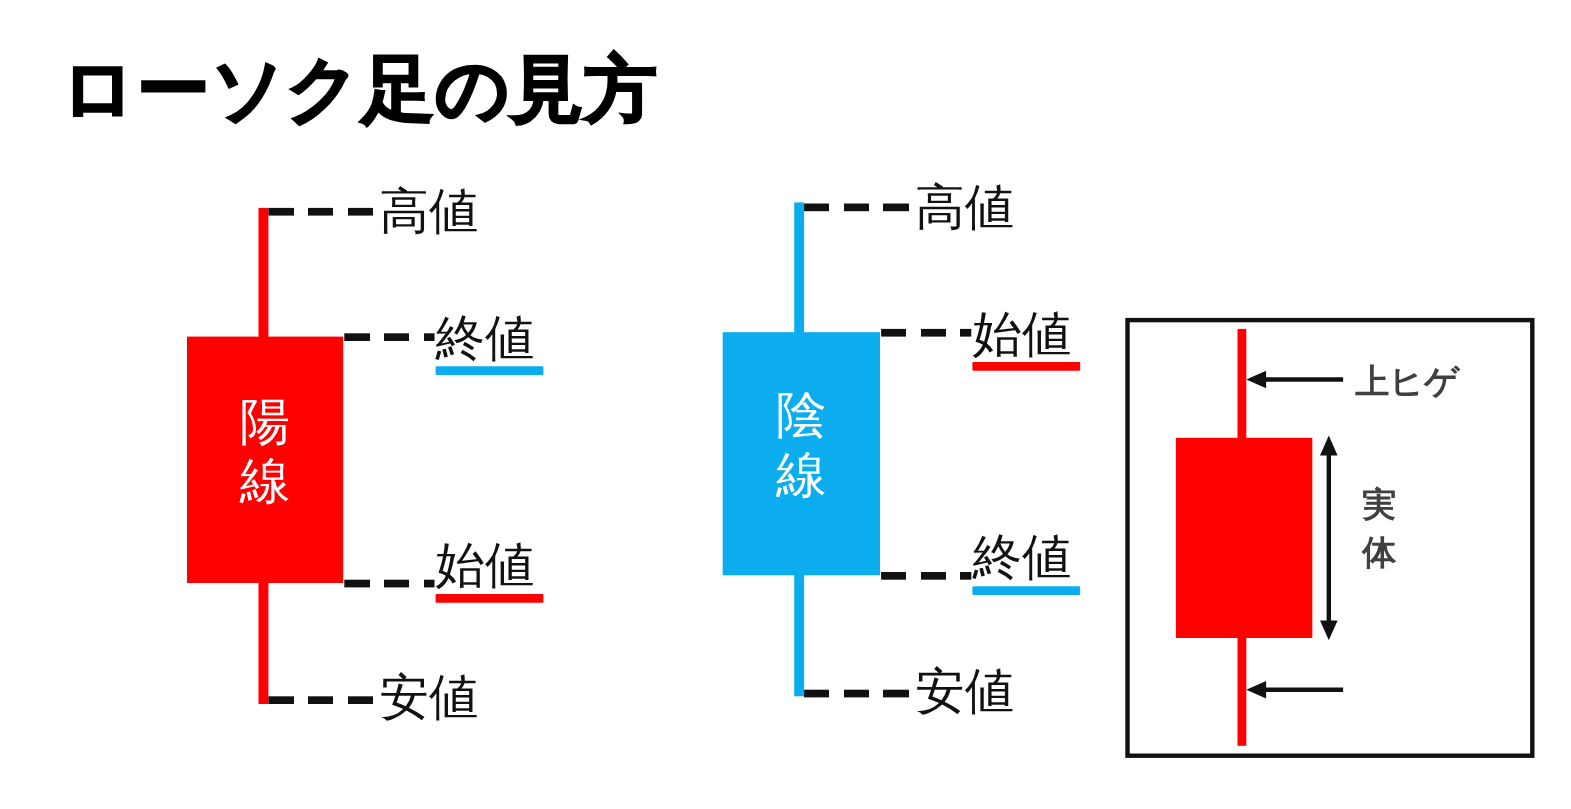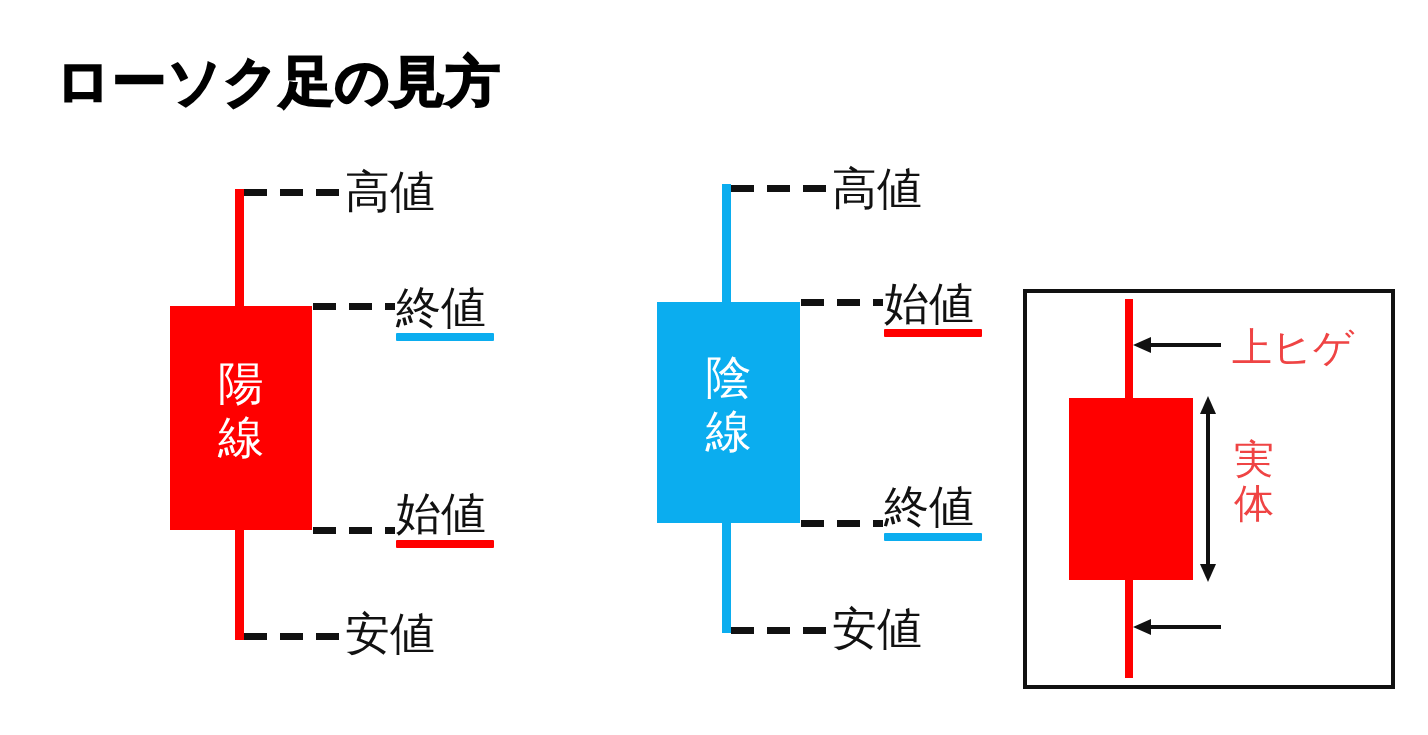--- a/index.html
+++ b/index.html
@@ -19,21 +19,21 @@
     inset: 0;
     width: 1428px;
     height: 735px;
   }
   .abs { position: absolute; }
 
   
   #title {
     left: 56px;
     top: 47px;
-    font-size: 54px;
+    font-size: 66px;
     line-height: 70px;
     font-weight: 700;
     color: #000000;
     letter-spacing: 1px;
     -webkit-text-stroke: 2.2px #000000;
     white-space: nowrap;
   }
 
   
   .wick { width: 9px; }
@@ -82,25 +82,25 @@
   #panel-box {
     left: 1023px;
     top: 289px;
     width: 372px;
     height: 400px;
     border: 4px solid #111111;
     box-sizing: border-box;
     background: #ffffff;
   }
   .panel-label {
-    font-size: 40px;
+    font-size: 31px;
     line-height: 44px;
-    color: #ef4444;
+    color: #404040;
     white-space: pre-line;
-    font-weight: 400;
+    font-weight: 700;
   }
   .panel-label.vertical {
     text-align: center;
   }
   svg { display: block; }
 </style>
 </head>
 <body>
 
 <div id="stage">

